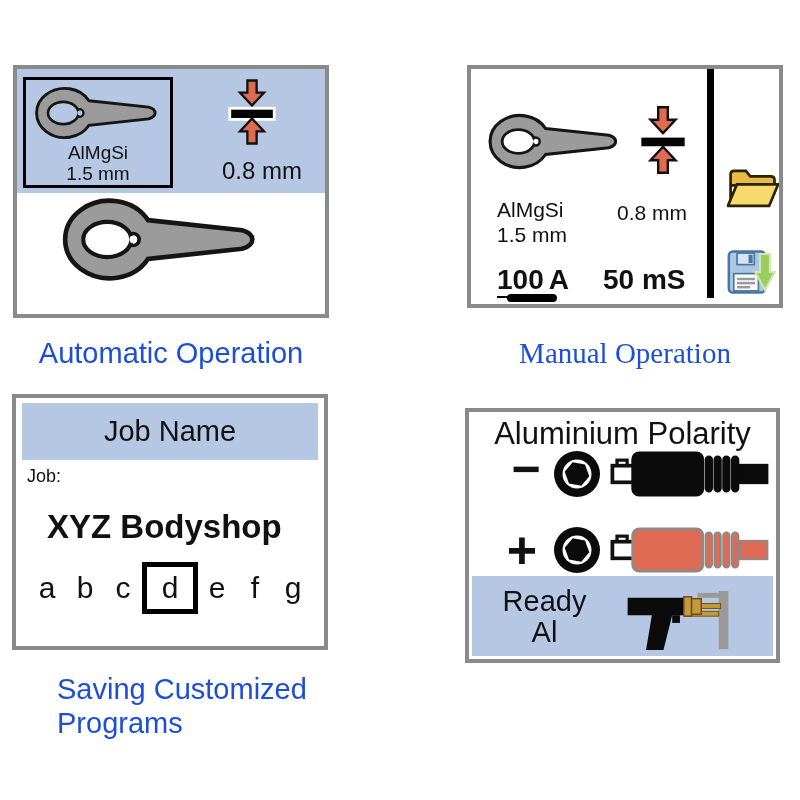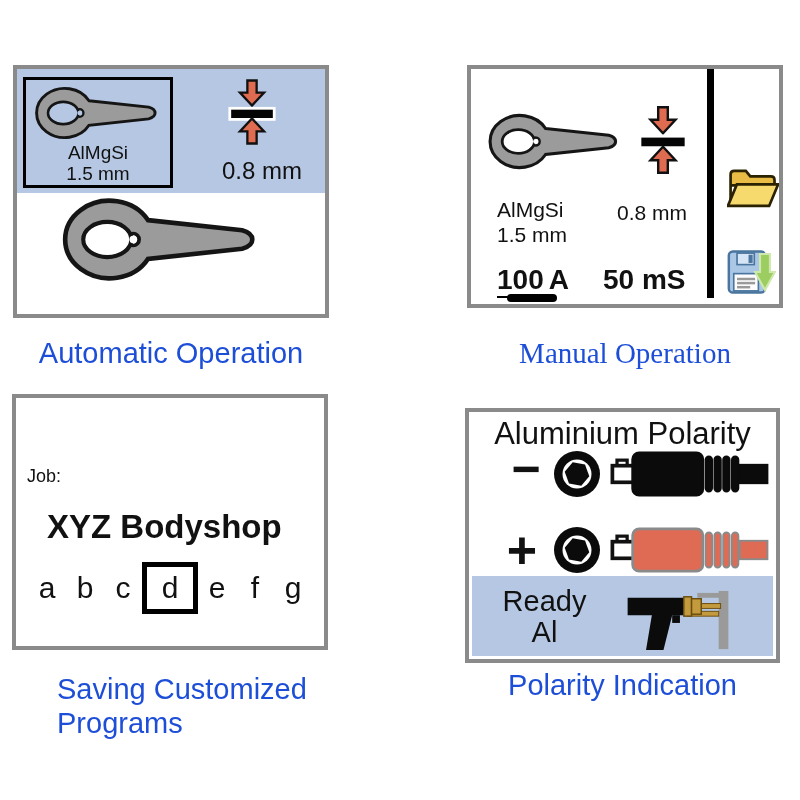--- a/index.html
+++ b/index.html
@@ -130,20 +130,21 @@
       <rect x="9" y="30" width="30" height="21" fill="#fdfdfd" stroke="#49759e" stroke-width="2"></rect>
       <rect x="13" y="35" width="22" height="3" fill="#9a9a9a"></rect>
       <rect x="13" y="40" width="22" height="3" fill="#9a9a9a"></rect>
       <rect x="13" y="45" width="16" height="3" fill="#9a9a9a"></rect>
       <polygon points="41,6 53,6 53,28 59,28 47,50 35,28 41,28" fill="#9ccd60" stroke="#cfe8ab" stroke-width="2.5"></polygon>
     </svg>
   </section>
   <div class="cap" id="cap-man">Manual Operation</div>
 
   <section class="panel" id="p-job">
+    <div class="jobheader">Job Name</div>
     <div class="joblabel">Job:</div>
     <div class="jobname">XYZ Bodyshop</div>
     <div class="letters">
       <span class="cell">a</span>
       <span class="cell">b</span>
       <span class="cell">c</span>
       <span class="cell">
           <span class="dbox">d</span>
         </span>
       <span class="cell">e</span>
@@ -182,15 +183,14 @@
         <rect x="98" y="1" width="10" height="60" fill="#9a9a9a"></rect>
         <rect x="66" y="22" width="32" height="5" fill="#c49a3e" stroke="#6b4e0e" stroke-width="1"></rect>
         <rect x="80" y="14" width="20" height="5" fill="#c49a3e" stroke="#6b4e0e" stroke-width="1"></rect>
         <path d="M4 8 H62 V26 H50 L41 62 H23 L29 26 H4 Z" fill="#0b0b0b"></path>
         <rect x="50" y="26" width="8" height="8" fill="#0b0b0b"></rect>
         <rect x="62" y="7" width="8" height="20" fill="#c49a3e" stroke="#6b4e0e" stroke-width="1.5"></rect>
         <rect x="70" y="9" width="10" height="16" fill="#c49a3e" stroke="#6b4e0e" stroke-width="1.5"></rect>
       </svg>
     </div>
   </section>
-  <div class="cap" id="cap-pol">Polarity Indication</div>
 
 </div>
 
 </body></html>

